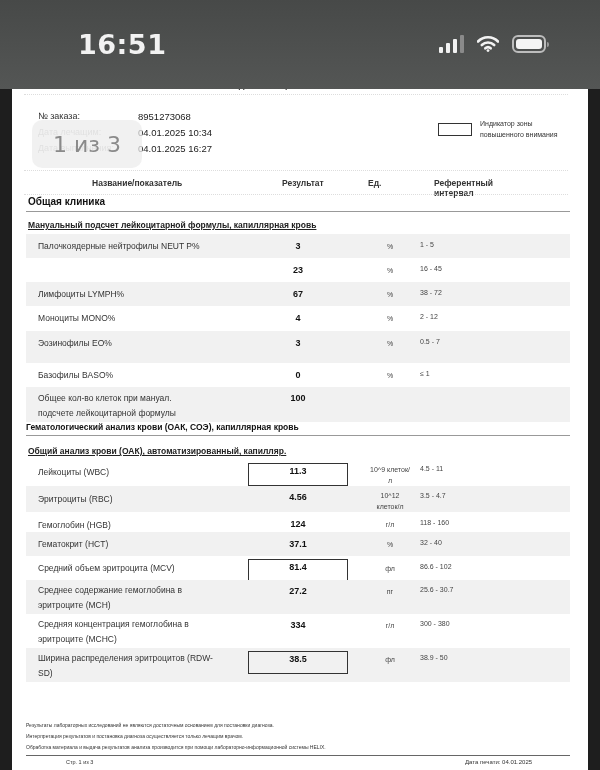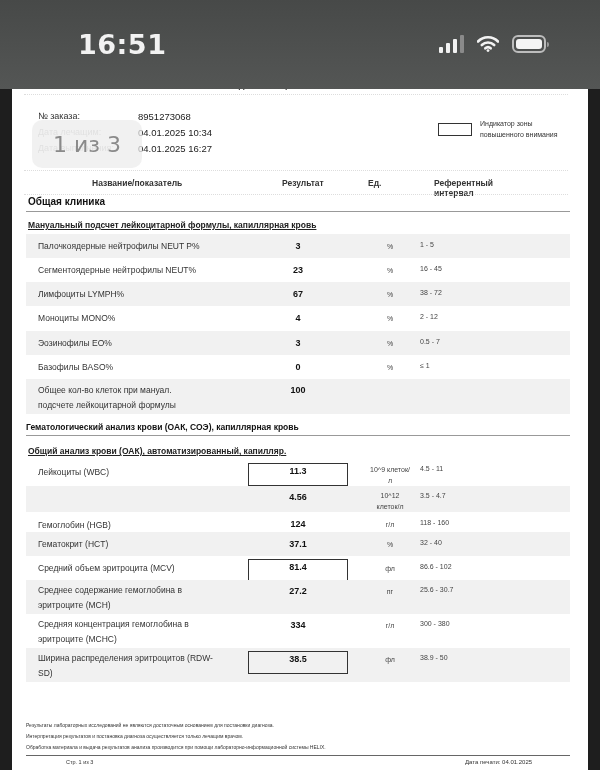--- a/index.html
+++ b/index.html
@@ -141,38 +141,37 @@
   <div class="subsection" style="top:142px">Мануальный подсчет лейкоцитарной формулы, капиллярная кровь</div>
 
   <div class="rows" style="top:156px">
     <div class="trow alt" style="height:24px">
       <span class="name" style="top:5px">Палочкоядерные нейтрофилы NEUT P%</span>
       <span class="result" style="top:7px">3</span>
       <span class="unit" style="top:7px">%</span>
       <span class="ref" style="top:7px">1 - 5</span>
     </div>
     <div class="trow" style="height:24px">
-      <span class="name" style="top:5px">Сегментоядерные нейтрофилы NEUT%</span>
       <span class="result" style="top:7px">23</span>
       <span class="unit" style="top:7px">%</span>
       <span class="ref" style="top:7px">16 - 45</span>
     </div>
     <div class="trow alt" style="height:24px">
       <span class="name" style="top:5px">Лимфоциты LYMPH%</span>
       <span class="result" style="top:7px">67</span>
       <span class="unit" style="top:7px">%</span>
       <span class="ref" style="top:7px">38 - 72</span>
     </div>
     <div class="trow" style="height:25px">
       <span class="name" style="top:5px">Моноциты MONO%</span>
       <span class="result" style="top:7px">4</span>
       <span class="unit" style="top:7px">%</span>
       <span class="ref" style="top:7px">2 - 12</span>
     </div>
-    <div class="trow alt" style="height:24px">
+    <div class="trow alt" style="height:32px">
       <span class="name" style="top:5px">Эозинофилы EO%</span>
       <span class="result" style="top:7px">3</span>
       <span class="unit" style="top:7px">%</span>
       <span class="ref" style="top:7px">0.5 - 7</span>
     </div>
     <div class="trow" style="height:24px">
       <span class="name" style="top:5px">Базофилы BASO%</span>
       <span class="result" style="top:7px">0</span>
       <span class="unit" style="top:7px">%</span>
       <span class="ref" style="top:7px">≤ 1</span>
@@ -189,20 +188,21 @@
   <div class="subsection" style="top:368px">Общий анализ крови (ОАК), автоматизированный, капилляр.</div>
 
   <div class="rows" style="top:382px">
     <div class="trow" style="height:26px">
       <span class="name" style="top:5px">Лейкоциты (WBC)</span>
       <span class="result flag" style="top:3px">11.3</span>
       <span class="unit" style="top:4px">10^9 клеток/л</span>
       <span class="ref" style="top:5px">4.5 - 11</span>
     </div>
     <div class="trow alt" style="height:26px">
+      <span class="name" style="top:6px">Эритроциты (RBC)</span>
       <span class="result" style="top:6px">4.56</span>
       <span class="unit" style="top:4px">10^12 клеток/л</span>
       <span class="ref" style="top:6px">3.5 - 4.7</span>
     </div>
     <div class="trow" style="height:20px">
       <span class="name" style="top:6px">Гемоглобин (HGB)</span>
       <span class="result" style="top:7px">124</span>
       <span class="unit" style="top:7px">г/л</span>
       <span class="ref" style="top:7px">118 - 160</span>
     </div>

